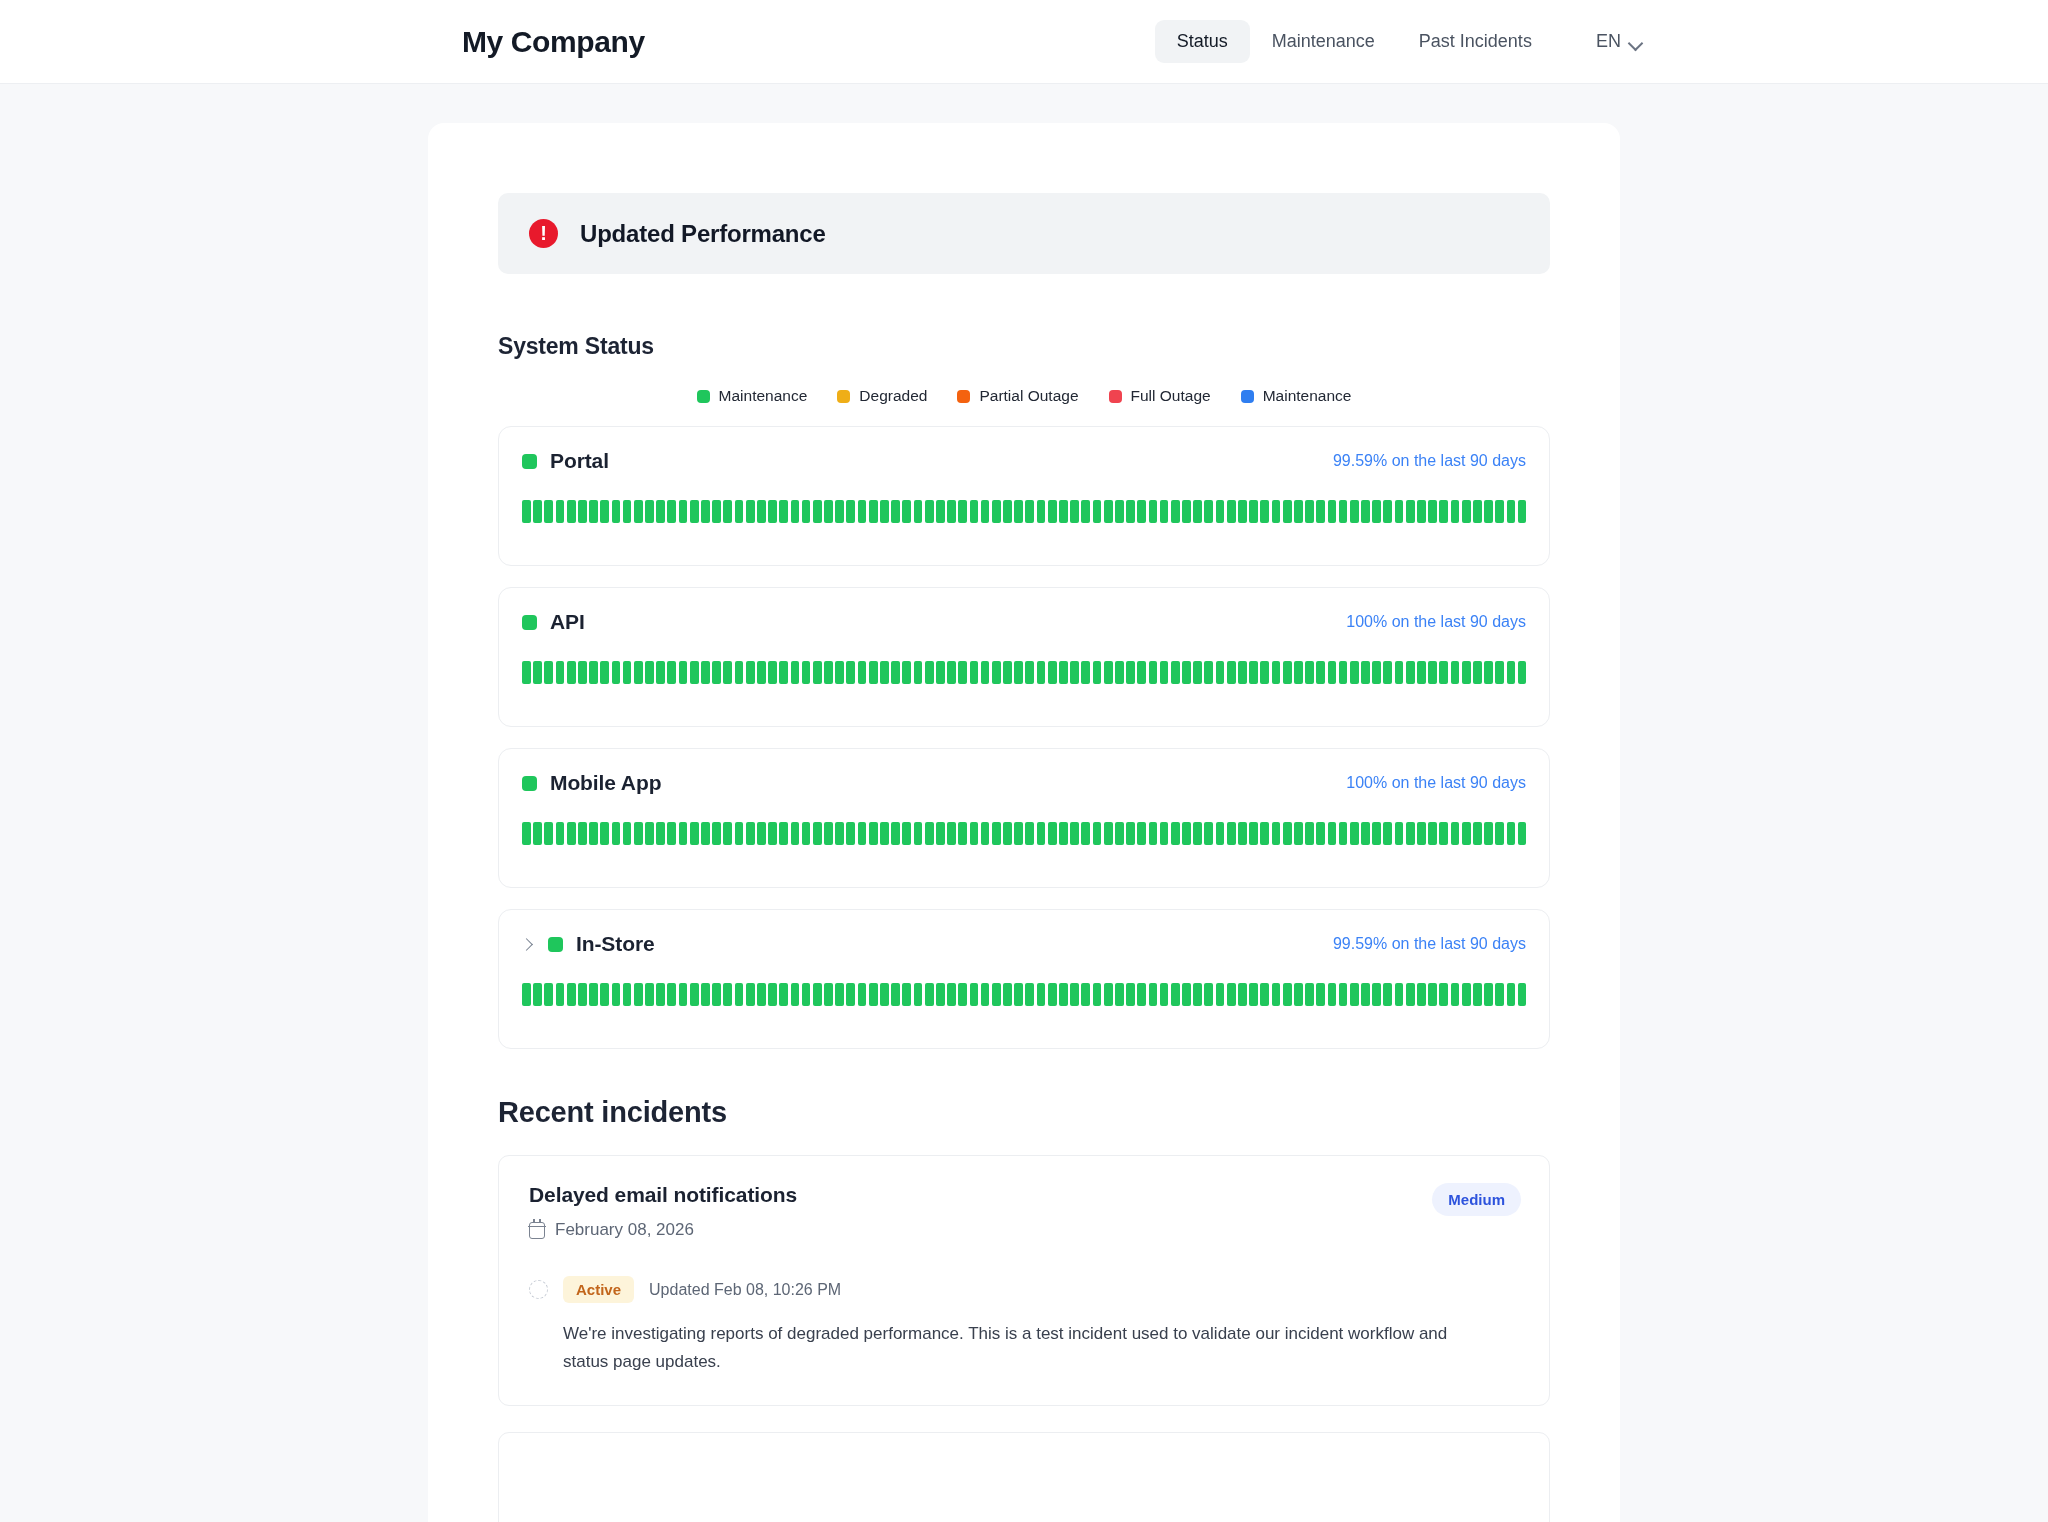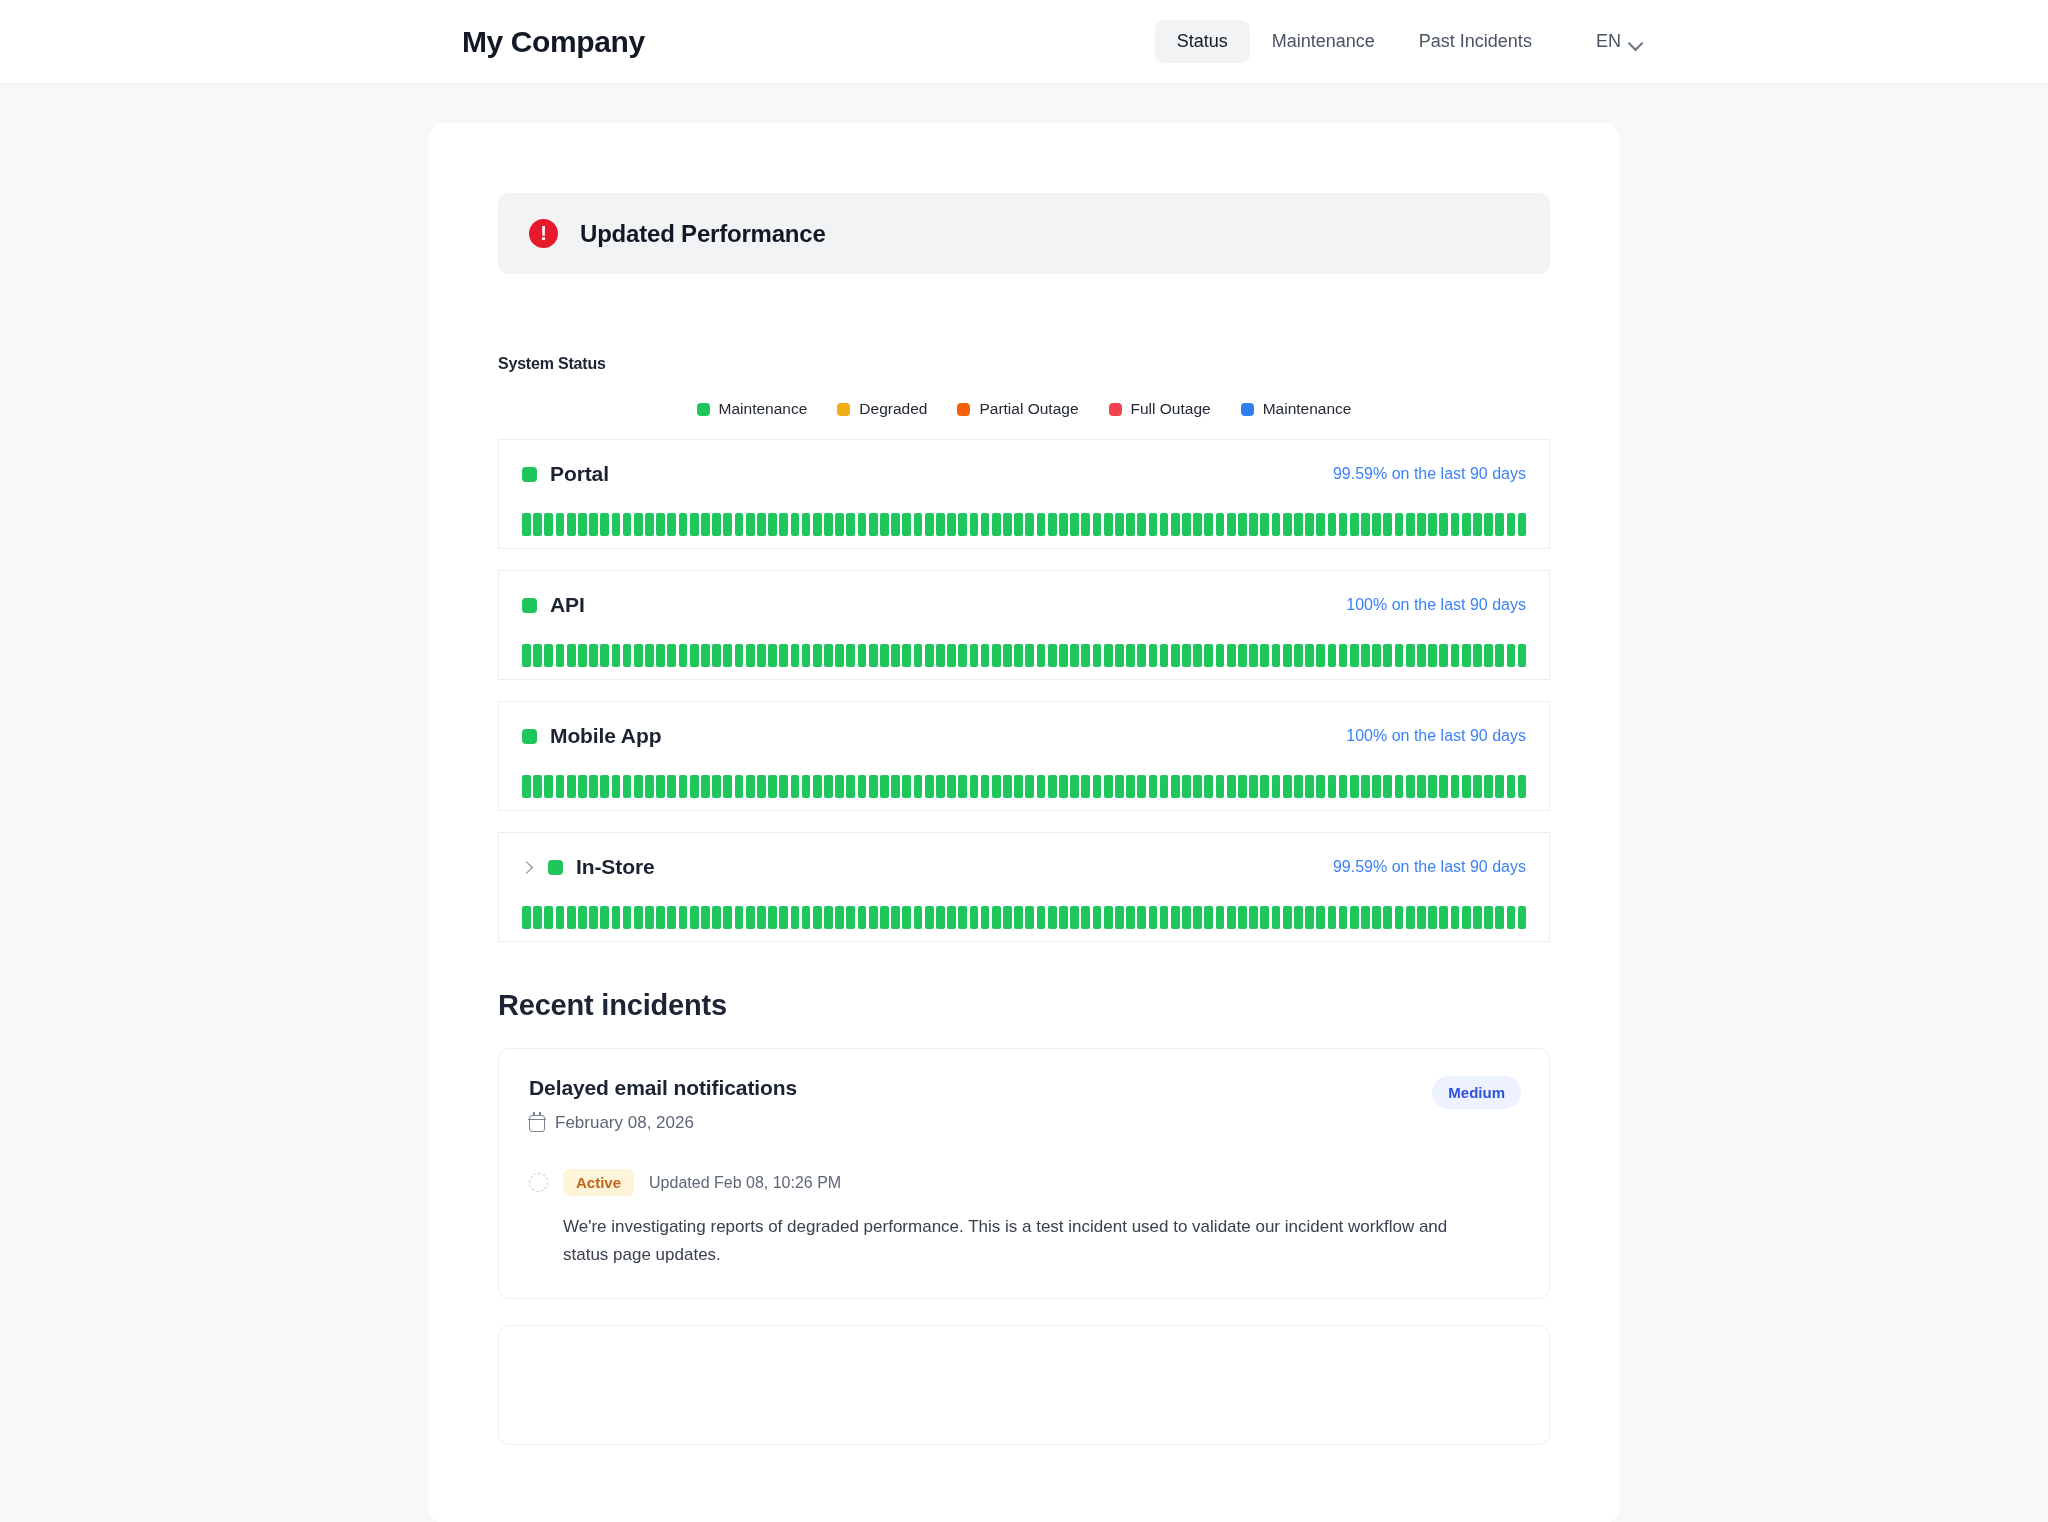--- a/index.html
+++ b/index.html
@@ -113,24 +113,24 @@
   }
   .banner-title {
     font-size: 24px;
     font-weight: 700;
     color: #121826;
     letter-spacing: -0.2px;
   }
 
   
   .section-title {
-    font-size: 16px;
+    font-size: 23px;
     font-weight: 700;
     color: #1d2434;
-    margin-top: 81px;
+    margin-top: 59px;
     letter-spacing: -0.2px;
   }
   .section-title.big {
     font-size: 29px;
     margin-top: 47px;
     margin-bottom: 0;
   }
 
   
   .legend {
@@ -150,22 +150,22 @@
   .legend-dot {
     width: 13px; height: 13px;
     border-radius: 4px;
     flex: none;
   }
 
   
   .svc-card {
     margin-top: 21px;
     border: 1px solid #eceef1;
-    border-radius: 0;
-    padding: 22px 23px 12px 23px;
+    border-radius: 13px;
+    padding: 22px 23px 42px 23px;
   }
   .svc-head {
     display: flex;
     align-items: center;
   }
   .svc-left {
     display: flex;
     align-items: center;
     gap: 13px;
   }

